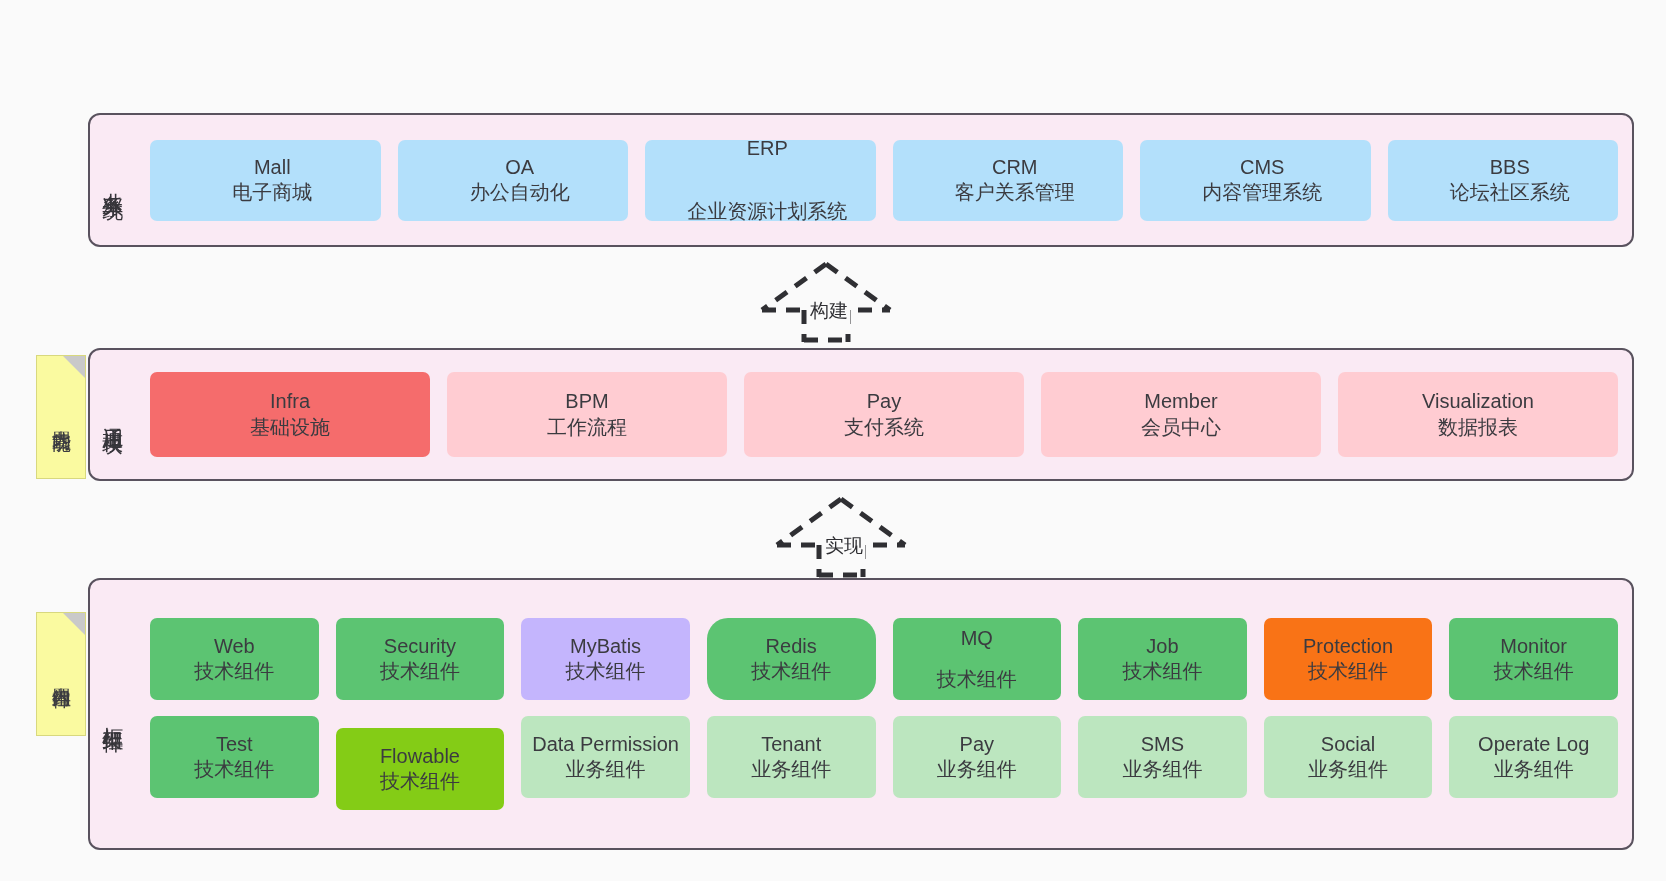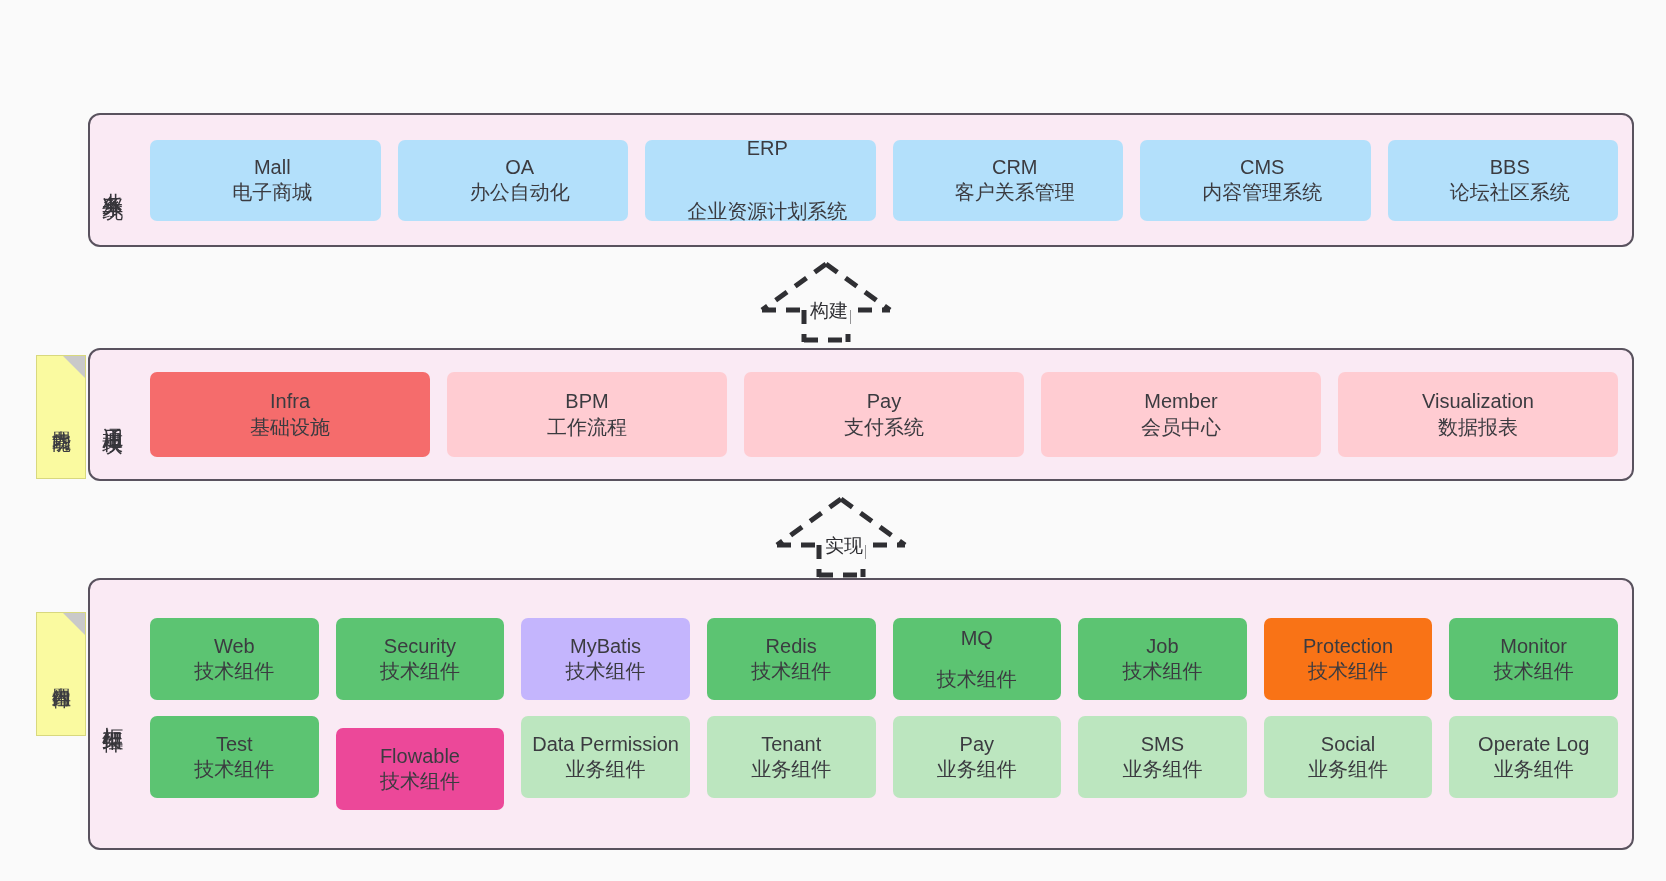--- a/index.html
+++ b/index.html
@@ -219,21 +219,21 @@
           <span class="t2">技术组件</span>
         </div>
         <div class="card h-small" style="background: rgb(92, 196, 114);">
           <span class="t1">Security</span>
           <span class="t2">技术组件</span>
         </div>
         <div class="card h-small" style="background: #c4b5fd;">
           <span class="t1">MyBatis</span>
           <span class="t2">技术组件</span>
         </div>
-        <div class="card h-small" style="background: rgb(92, 196, 114);">
+        <div class="card h-small" style="background: rgb(92, 196, 114); border-radius: 21px;">
           <span class="t1">Redis</span>
           <span class="t2">技术组件</span>
         </div>
         <div class="card h-small" style="background: rgb(92, 196, 114); gap: 16px;">
           <span class="t1">MQ</span>
           <span class="t2">技术组件</span>
         </div>
         <div class="card h-small" style="background: rgb(92, 196, 114);">
           <span class="t1">Job</span>
           <span class="t2">技术组件</span>
@@ -246,21 +246,21 @@
           <span class="t1">Monitor</span>
           <span class="t2">技术组件</span>
         </div>
       </div>
 
       <div class="row">
         <div class="card h-small" style="background: rgb(92, 196, 114);">
           <span class="t1">Test</span>
           <span class="t2">技术组件</span>
         </div>
-        <div class="card h-small" style="background: #ec4899; margin-top: 12px;">
+        <div class="card h-small" style="background: #84cc16; margin-top: 12px;">
           <span class="t1">Flowable</span>
           <span class="t2">技术组件</span>
         </div>
         <div class="card h-small" style="background: rgb(188, 230, 191);">
           <span class="t1">Data Permission</span>
           <span class="t2">业务组件</span>
         </div>
         <div class="card h-small" style="background: rgb(188, 230, 191);">
           <span class="t1">Tenant</span>
           <span class="t2">业务组件</span>

